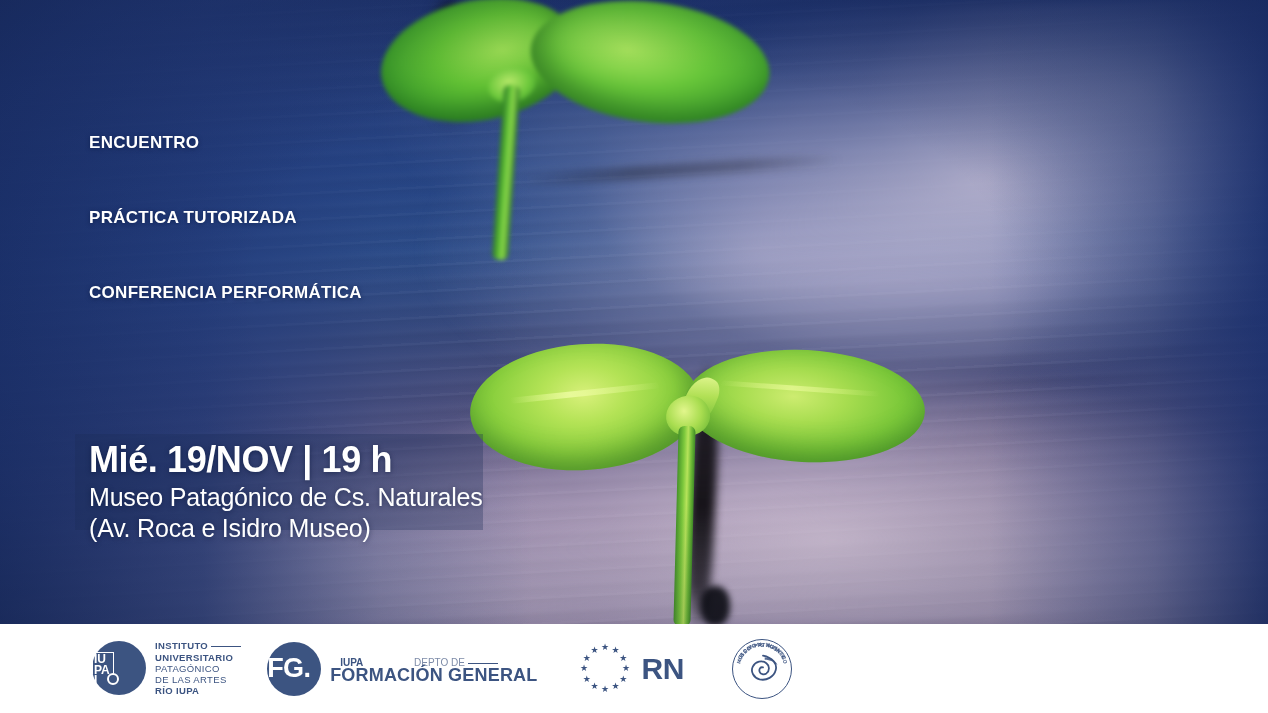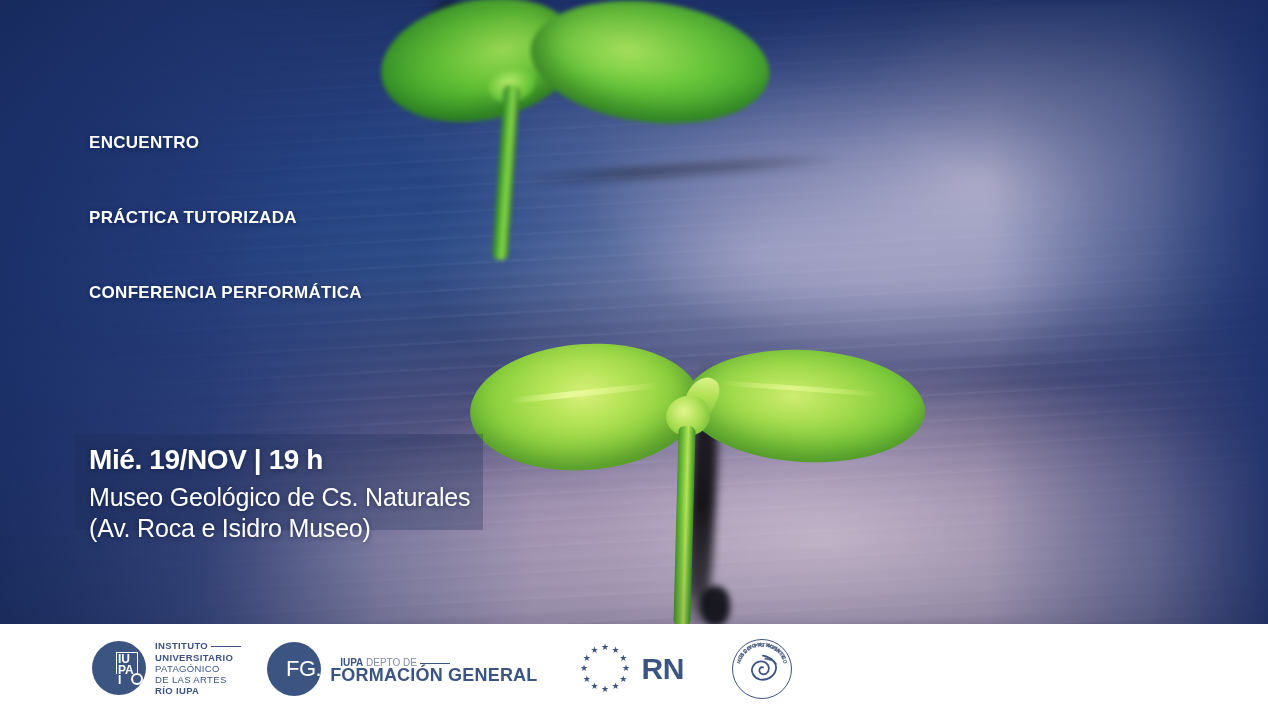--- a/index.html
+++ b/index.html
@@ -234,21 +234,21 @@
     position:absolute;
     left:75px; top:434px;
     width:408px; height:96px;
     background:rgba(28,44,86,0.30);
   }
   #datetime {
     position:absolute;
     left:89px; top:440px;
     color:#ffffff;
     font-weight:bold;
-    font-size:28px;
+    font-size:36px;
     line-height:40px;
     letter-spacing:-.4px;
     white-space:nowrap;
     text-shadow:0 1px 5px rgba(0,16,48,.5);
   }
   #venue {
     position:absolute;
     left:89px; top:482px;
     color:#ffffff;
     font-size:25px;
@@ -274,21 +274,21 @@
     gap:26px;
     margin-left:92px;
   }
   .logo-group { display:flex; align-items:center; gap:9px; }
 
   .circle-mark {
     width:54px; height:54px;
     border-radius:50%;
     background:#3c5481;
     color:#fff;
-    display:flex; align-items:center; justify-content:flex-end;
+    display:flex; align-items:center; justify-content:flex-start;
     flex:0 0 auto;
   }
   .iupa-grid {
     width:30px; height:32px;
     position:relative;
     font-family:"Liberation Sans", sans-serif;
     font-weight:bold;
   }
   .iupa-grid span {
     position:absolute;
@@ -325,32 +325,32 @@
   .iupa-words .l { font-weight:normal; }
   .rule-inline {
     display:inline-block;
     width:30px; height:1px;
     background:#3c5481;
     vertical-align:2px;
     margin-left:3px;
   }
 
   .fg-mark {
-    font-size:22px;
-    font-weight:normal;
+    font-size:27px;
+    font-weight:bold;
     letter-spacing:-.5px;
   }
   .fg-words {
     font-size:10px;
     line-height:12px;
     color:#3c5481;
     white-space:nowrap;
   }
   .fg-words .b { font-weight:bold;margin-left:10px; }
-  .fg-words .l { font-weight:normal; color:#7d8ba8; }
+  .fg-words .l { font-weight:normal; color:#7d8ba8;padding-left:48px; }
   .fg-words .strong { font-weight:bold; font-size:18px; letter-spacing:.2px; }
 
   
   .rn-group { display:flex; align-items:center; gap:10px; margin-left:16px; }
   .rn-stars { position:relative; width:52px; height:52px; }
   .rn-stars i {
     position:absolute;
     color:#3c5481;
     font-style:normal;
     font-size:9px;
@@ -427,21 +427,21 @@
   <div id="kicker">
     <div>ENCUENTRO</div>
     <div>PRÁCTICA TUTORIZADA</div>
     <div>CONFERENCIA PERFORMÁTICA</div>
   </div>
 
 
   <div id="eventbox"></div>
   <div id="datetime">Mié. 19/NOV | 19 h</div>
   <div id="venue">
-    <div>Museo Geológico de Cs. Naturales</div>
+    <div>Museo Patagónico de Cs. Naturales</div>
     <div>(Av. Roca e Isidro Museo)</div>
   </div>
 
   <div id="footer">
     <div id="logos">
 
       <div class="logo-group">
         <div class="circle-mark">
           <div class="iupa-grid">
             <div class="box"></div>

